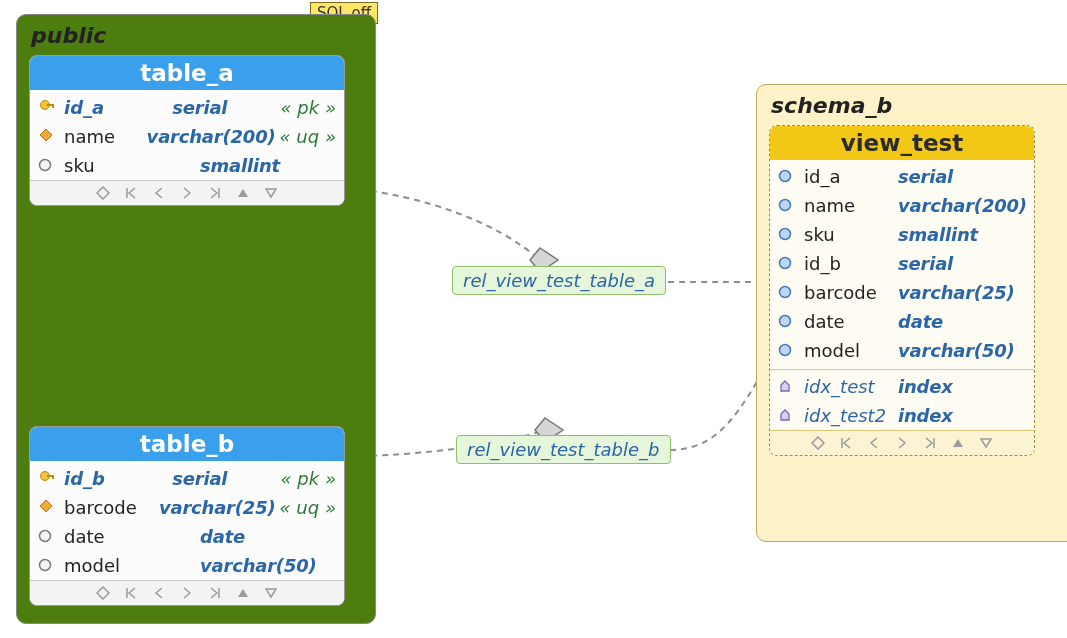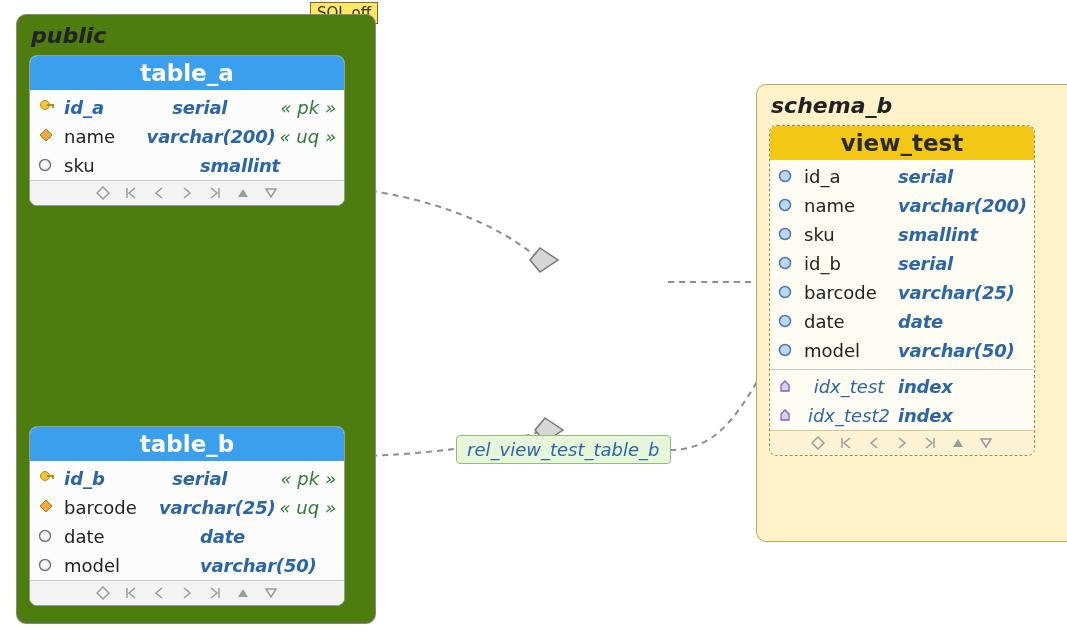--- a/index.html
+++ b/index.html
@@ -93,21 +93,21 @@
   .col .type { color: #2b66a6; font-style: italic; font-weight: 600; letter-spacing: -0.2px; }
   .col .constraint { color: #2f7a3a; font-style: italic; white-space: nowrap; }
 
   .col.view3 {
     grid-template-columns: 22px 90px 1fr;
   }
   .col.idx {
     grid-template-columns: 22px 90px 1fr;
     font-style: italic;
   }
-  .col.idx .name { color:#2b66a6; font-weight:500;text-align:center;}
+  .col.idx .name { color:#2b66a6; font-weight:500;}
   .col.idx .type { color:#2b66a6;}
 
   .divider {
     border-top: 1px solid #c8c8c8;
     margin: 4px -8px 2px -8px;
   }
 
   
   .entity .footer {
     display: flex;
@@ -423,15 +423,16 @@
           </span>
         <span>
             <svg viewBox="0 0 14 14">
               <polygon points="2,3 12,3 7,11" fill="none" stroke="#9b9b9b" stroke-width="1.5"></polygon>
             </svg>
           </span>
       </div>
     </div>
   </div>
 
+  <div class="rel-label" style="left:452px; top:266px;">rel_view_test_table_a</div>
   <div class="rel-label" style="left:456px; top:435px;">rel_view_test_table_b</div>
 
 </div>
 
 </body></html>

